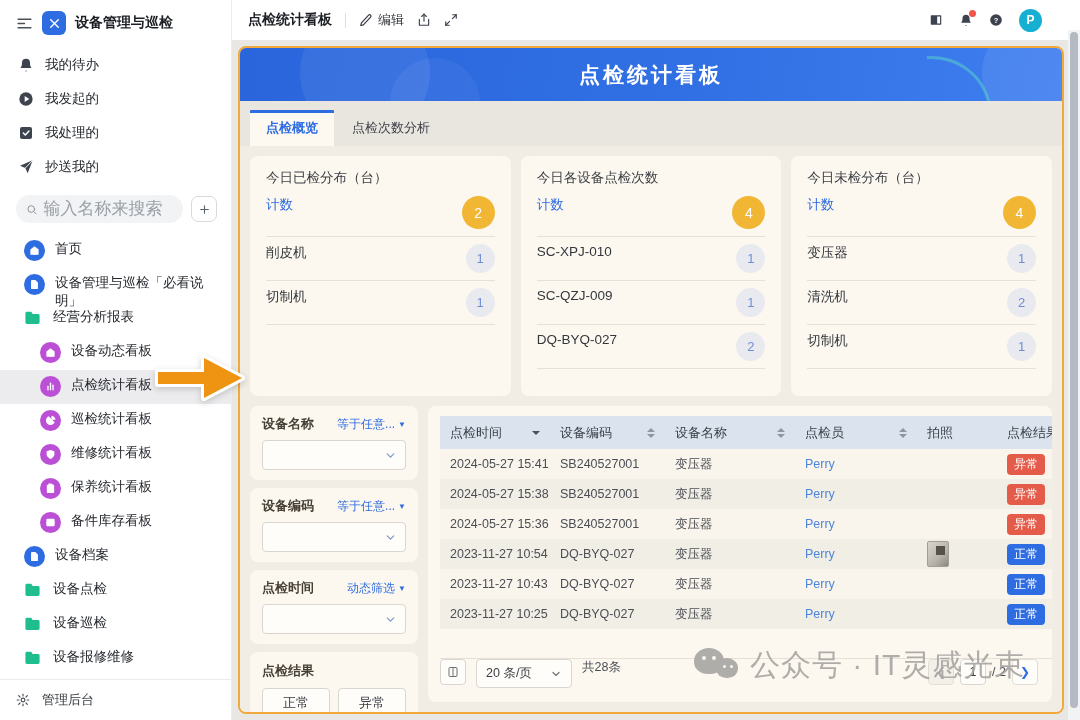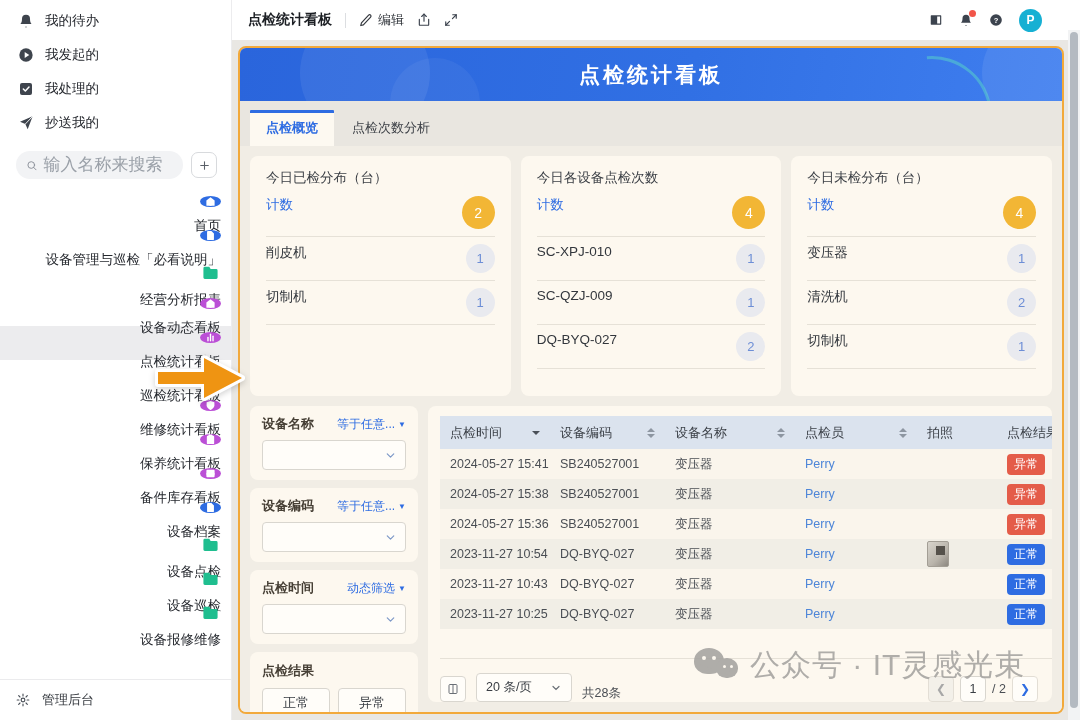--- a/index.html
+++ b/index.html
@@ -18,21 +18,21 @@
   .q-item { display:flex; align-items:center; gap:11px; padding:8px 18px; font-size:13.5px; color:#25282e; cursor:pointer; }
   .q-item .qi { width:16px; height:16px; color:#3e444d; }
   .search-row { display:flex; align-items:center; gap:8px; padding:9px 14px 9px 16px; }
   .search-box { flex:1; display:flex; align-items:center; gap:6px; background:#f2f3f5; border-radius:14px; height:28px; padding:0 10px; }
   .search-box svg { width:13px; height:13px; color:#8a9099; }
   .search-box input { border:none; outline:none; background:transparent; font-size:17px; width:100%; color:#333; font-family:inherit; }
   .search-box input::placeholder { color:#9aa0a8; }
   .add-btn { width:26px; height:26px; border:1px solid #d8dadd; border-radius:7px; background:#fff; display:flex; align-items:center; justify-content:center; color:#5a6068; cursor:pointer; }
   .add-btn svg { width:13px; height:13px; }
   .nav { flex:1; overflow:hidden; padding-top:2px; }
-  .nav-item { display:flex; align-items:flex-end; gap:10px; padding:6px 10px 6px 24px; font-size:13.5px; color:#25282e; cursor:pointer; height:34px;flex-direction:column; }
+  .nav-item { display:flex; align-items:flex-start; gap:10px; padding:6px 10px 6px 24px; font-size:13.5px; color:#25282e; cursor:pointer; height:34px; }
   .nav-item.indent { padding-left:40px; }
   .nav-item.selected { background:#ececee; }
   .circ { width:21px; height:21px; min-width:21px; border-radius:50%; display:flex; align-items:center; justify-content:center; color:#fff; }
   .circ svg { width:11px; height:11px; }
   .circ.blue { background:#2e6ce2; } .circ.purple { background:#bb4fd6; }
   .fold { width:19px; height:19px; min-width:19px; color:#1fbe8f; display:flex; align-items:center; }
   .fold svg { width:17px; height:17px; }
   .sb-footer { border-top:1px solid #ebebed; padding:11px 16px; display:flex; align-items:center; gap:12px; font-size:13px; color:#33373d; }
   .sb-footer svg { width:14px; height:14px; color:#4a5058; }
 
@@ -99,21 +99,21 @@
   .trow { height:30px; }
   .trow:nth-child(odd) { background:#faf5ec; }
   .trow:nth-child(even) { background:#f1eee6; }
   .td { font-size:12.5px; color:#4a4e54; padding:0 10px; display:flex; align-items:center; white-space:nowrap; overflow:hidden; }
   .td.link { color:#4e86d8; cursor:pointer; }
   .photo-thumb { width:22px; height:26px; border-radius:2px; background:linear-gradient(135deg,#d8d4cc 0%,#b9b4ab 60%,#8c8880 100%); border:1px solid #a39e95; position:relative; cursor:pointer; }
   .photo-thumb::after { content:""; position:absolute; right:3px; top:4px; width:9px; height:9px; background:#55514b; }
   .status { min-width:38px; height:21px; padding:0 6px; border-radius:4px; color:#fff; font-size:12px; display:flex; align-items:center; justify-content:center; }
   .status.error { background:#e45c49; }
   .status.ok { background:#2e6ce2; }
-  .pager { height:44px; min-height:44px; border-top:1px solid #e6e1d7; display:flex; align-items:flex-end; gap:10px; padding-right:14px; margin-top:12px; }
+  .pager { height:44px; min-height:44px; border-top:1px solid #e6e1d7; display:flex; align-items:flex-start; gap:10px; padding-right:14px; margin-top:12px; }
   .pg-iconbtn { width:26px; height:26px; border:1px solid #d9d6cf; border-radius:4px; background:#fffdf9; display:flex; align-items:center; justify-content:center; color:#6a6f76; cursor:pointer; }
   .pg-iconbtn svg { width:12px; height:12px; }
   .pg-size { height:29px; min-width:96px; border:1px solid #d9d6cf; border-radius:4px; background:#fffdf9; display:flex; align-items:center; justify-content:space-between; padding:0 9px; font-size:12.5px; color:#3a3e44; cursor:pointer; gap:8px; }
   .pg-size svg { width:12px; height:12px; color:#6a6f76; }
   .pg-total { font-size:12.5px; color:#4a4e54; }
   .pg-right { margin-left:auto; display:flex; align-items:center; gap:6px; }
   .pg-nav { width:26px; height:26px; border:1px solid #e3ded5; border-radius:4px; background:#f3f0e9; display:flex; align-items:center; justify-content:center; color:#a7a7a7; font-size:12px; cursor:pointer; }
   .pg-nav.next { background:#fffdf9; color:#2e6ce2; }
   .pg-cur { min-width:26px; height:26px; border:1px solid #d9d6cf; border-radius:4px; background:#fffdf9; display:flex; align-items:center; justify-content:center; font-size:12.5px; color:#3a3e44; cursor:pointer; }
   .pg-frac { font-size:12.5px; color:#4a4e54; }
@@ -136,20 +136,35 @@
 
   .scrollbar { position:absolute; right:0; top:30px; width:12px; height:690px; background:#f2f3f4; z-index:50; }
   .scroll-thumb { position:absolute; left:2px; top:2px; width:8px; height:676px; border-radius:4px; background:#b4bac1; cursor:pointer; }
 </style>
 </head>
 <body>
 
 <div class="app">
 
   <aside class="sidebar">
+    <div class="sb-header">
+      <span class="burger">
+        <svg viewBox="0 0 24 24" fill="none" stroke="currentColor" stroke-width="2" stroke-linecap="round">
+            <line x1="3" y1="6" x2="21" y2="6"></line>
+            <line x1="3" y1="12" x2="12" y2="12"></line>
+            <line x1="3" y1="18" x2="21" y2="18"></line>
+          </svg>
+      </span>
+      <span class="app-badge">
+        <svg viewBox="0 0 24 24" fill="none" stroke="#fff" stroke-width="2.6" stroke-linecap="round">
+            <path d="M5 5l14 14M19 5L5 19"></path>
+          </svg>
+      </span>
+      <span class="app-title">设备管理与巡检</span>
+    </div>
 
     <div class="quick" id="quick-list">
         <div class="q-item">
           <span class="qi"><svg viewBox="0 0 24 24" fill="none" stroke="currentColor" stroke-width="2.2" stroke-linecap="round" stroke-linejoin="round">
               <path d="M18 8.5a6 6 0 0 0-12 0c0 6.5-2.5 8-2.5 8h17S18 15 18 8.5z" fill="currentColor" stroke="none"></path>
               <path d="M13.6 20.5a2 2 0 0 1-3.2 0z" fill="currentColor" stroke="none"></path>
             </svg></span>
           <span>我的待办</span>
         </div>
         <div class="q-item">

